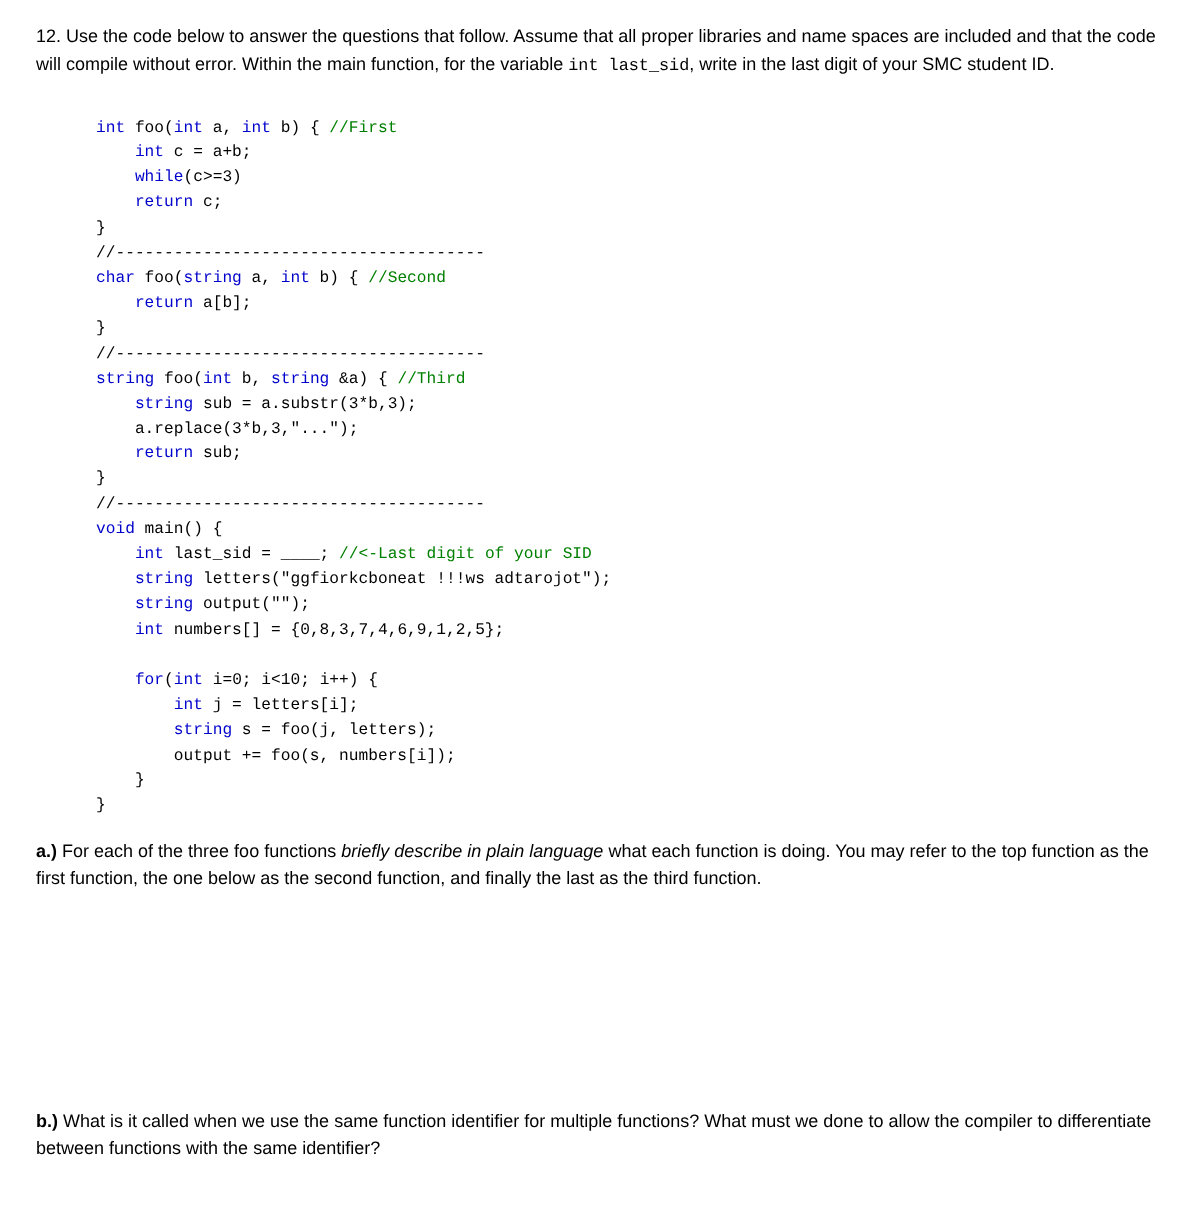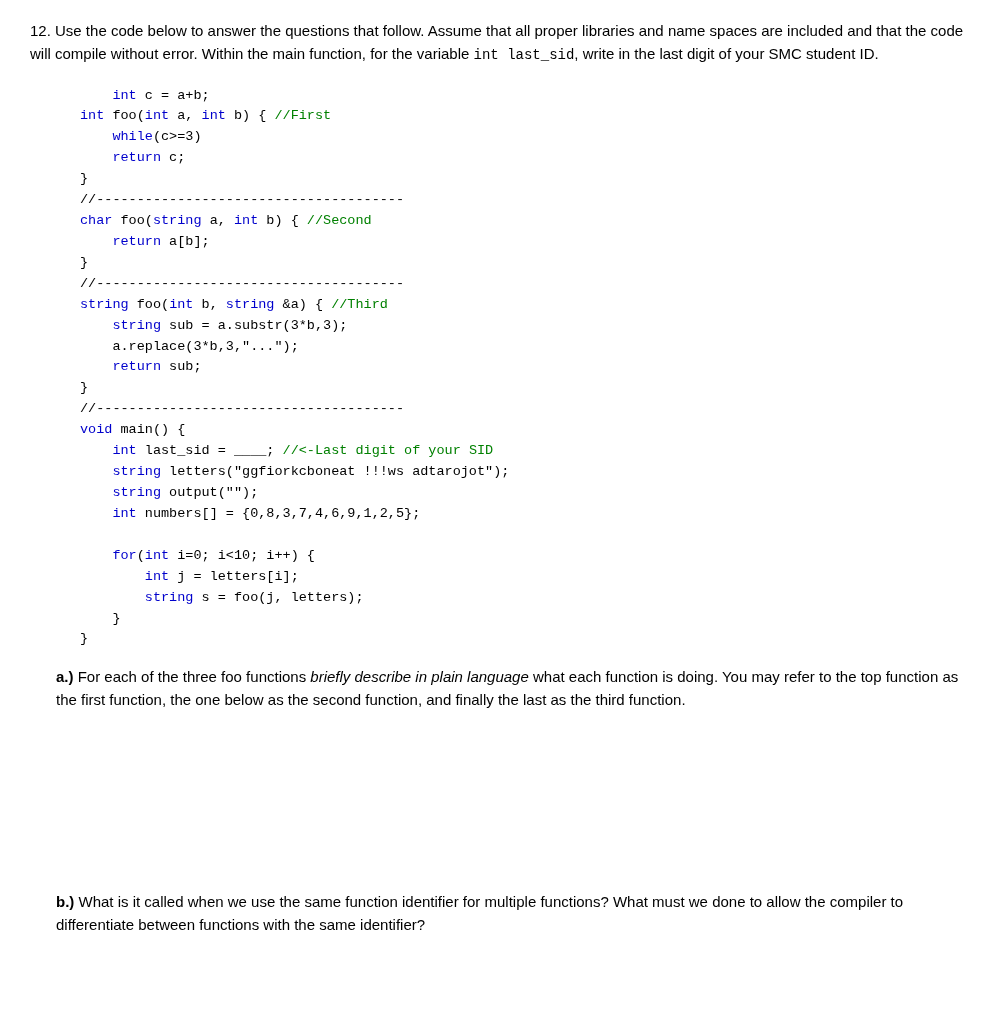--- a/index.html
+++ b/index.html
@@ -14,21 +14,21 @@
       font-size: 15px;
       color: #000000;
       width: 999px;
       min-height: 1024px;
       padding: 20px 30px;
     }
 
     .question-text {
       font-size: 15px;
       line-height: 1.5;
-      margin-bottom: 20px;
+      margin-bottom: 32px;
     }
 
     .code-block {
       font-family: 'Courier New', Courier, monospace;
       font-size: 13.5px;
       line-height: 1.55;
       margin: 10px 0 10px 50px;
       background: #ffffff;
     }
 
@@ -42,21 +42,20 @@
     .normal { color: #000000; }
 
     .part-label {
       font-weight: bold;
       font-size: 15px;
     }
 
     .part-text {
       font-size: 15px;
       line-height: 1.5;
-      margin-left: 26px;
     }
 
     .part-a-block {
       margin-top: 16px;
       margin-bottom: 30px;
     }
 
     .part-b-block {
       margin-top: 180px;
     }
@@ -75,23 +74,23 @@
 
 <div>
 
   <p class="question-text">
     <span>12.</span>
     <span> Use the code below to answer the questions that follow.  Assume that all proper libraries and name spaces are included and that the code will compile without error.  Within the main function, for the variable </span><span class="inline-code">int last_sid</span><span>, write in the last digit of your SMC student ID.</span>
   </p>
 
   <div class="code-block">
 
+    <span class="code-line"><span class="kw">int</span><span class="normal"> foo(</span><span class="kw">int</span><span class="normal"> a, </span><span class="kw">int</span><span class="normal"> b) { </span><span class="comment">//First</span></span>
+
     <span class="code-line"><span class="normal">    </span><span class="kw">int</span><span class="normal"> c = a+b;</span></span>
-
-    <span class="code-line"><span class="kw">int</span><span class="normal"> foo(</span><span class="kw">int</span><span class="normal"> a, </span><span class="kw">int</span><span class="normal"> b) { </span><span class="comment">//First</span></span>
 
     <span class="code-line"><span class="normal">    </span><span class="kw">while</span><span class="normal">(c&gt;=3)</span></span>
 
 
     <span class="code-line"><span class="normal">    </span><span class="kw">return</span><span class="normal"> c;</span></span>
 
     <span class="code-line"><span class="normal">}</span></span>
 
     <span class="code-line"><span class="normal">//--------------------------------------</span></span>
 
@@ -127,20 +126,21 @@
 
     <span class="code-line"> </span>
 
     <span class="code-line"><span class="normal">    </span><span class="kw">for</span><span class="normal">(</span><span class="kw">int</span><span class="normal"> i=0; i&lt;10; i++) {</span></span>
 
     <span class="code-line"><span class="normal">        </span><span class="kw">int</span><span class="normal"> j = letters[i];</span></span>
 
 
     <span class="code-line"><span class="normal">        </span><span class="kw">string</span><span class="normal"> s = foo(j, letters);</span></span>
 
+    <span class="code-line"><span class="normal">        output += foo(s, numbers[i]);</span></span>
 
     <span class="code-line"><span class="normal">    }</span></span>
 
 
     <span class="code-line"><span class="normal">}</span></span>
 
   </div>
 
   <div class="part-a-block">
     <p class="part-text">

